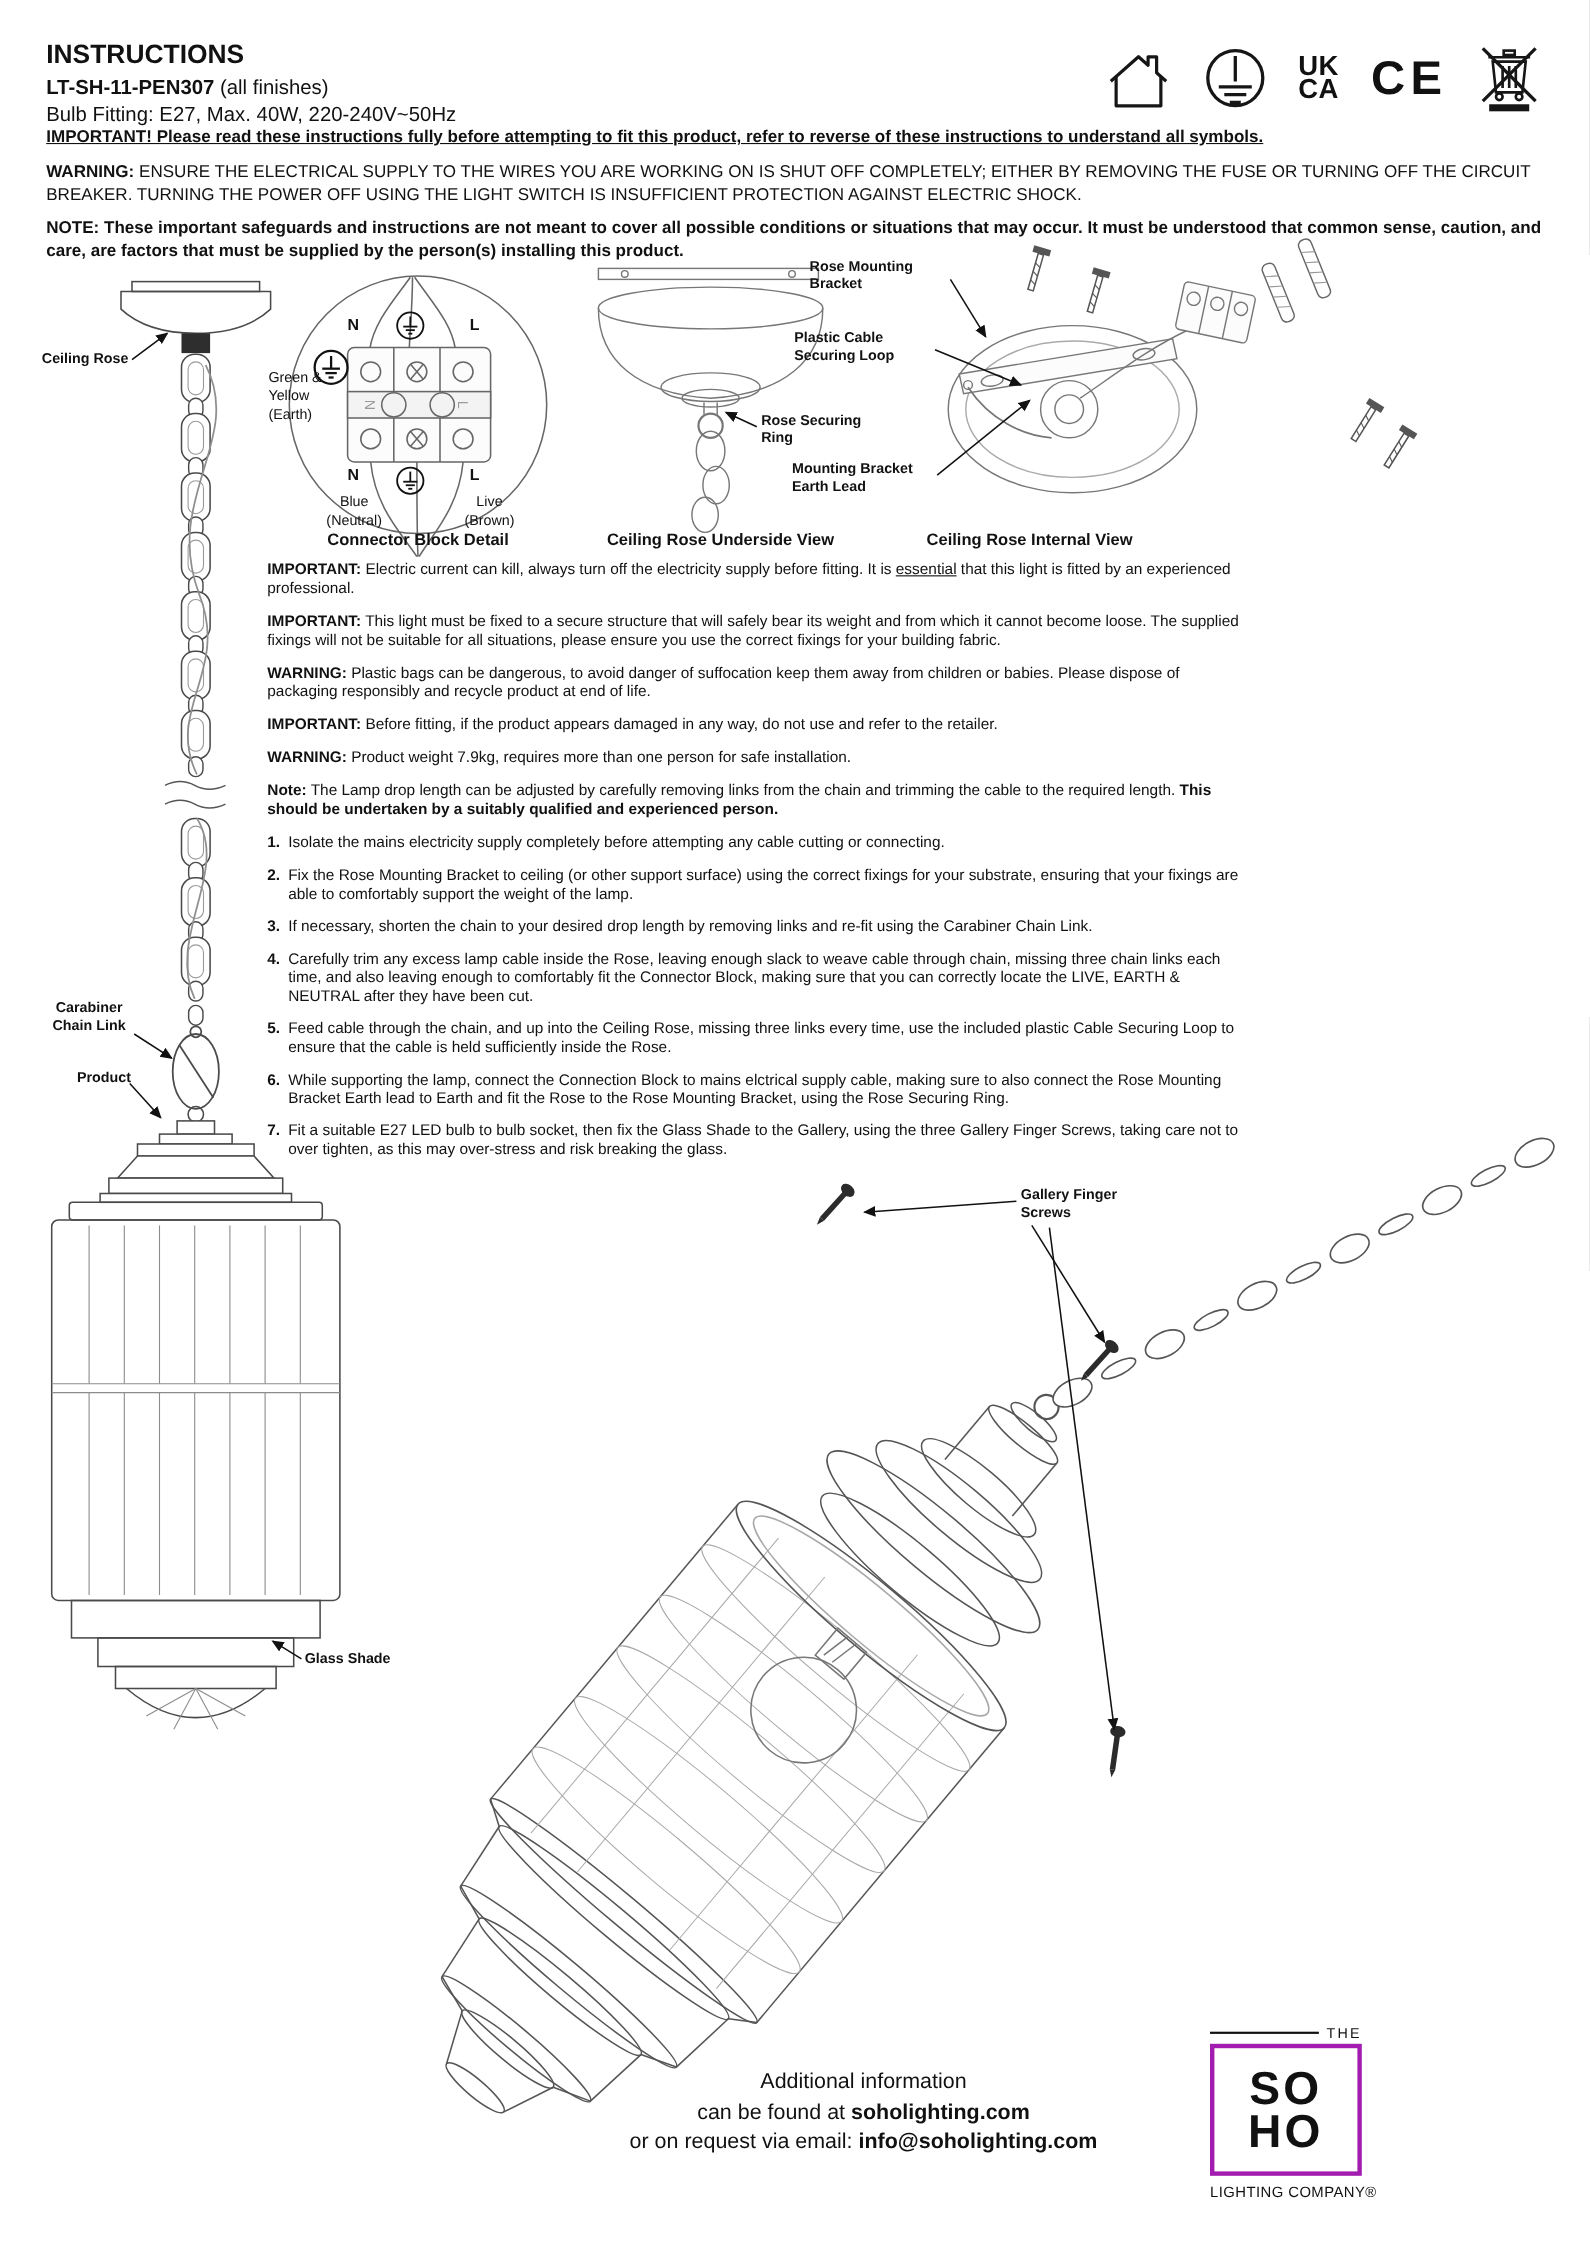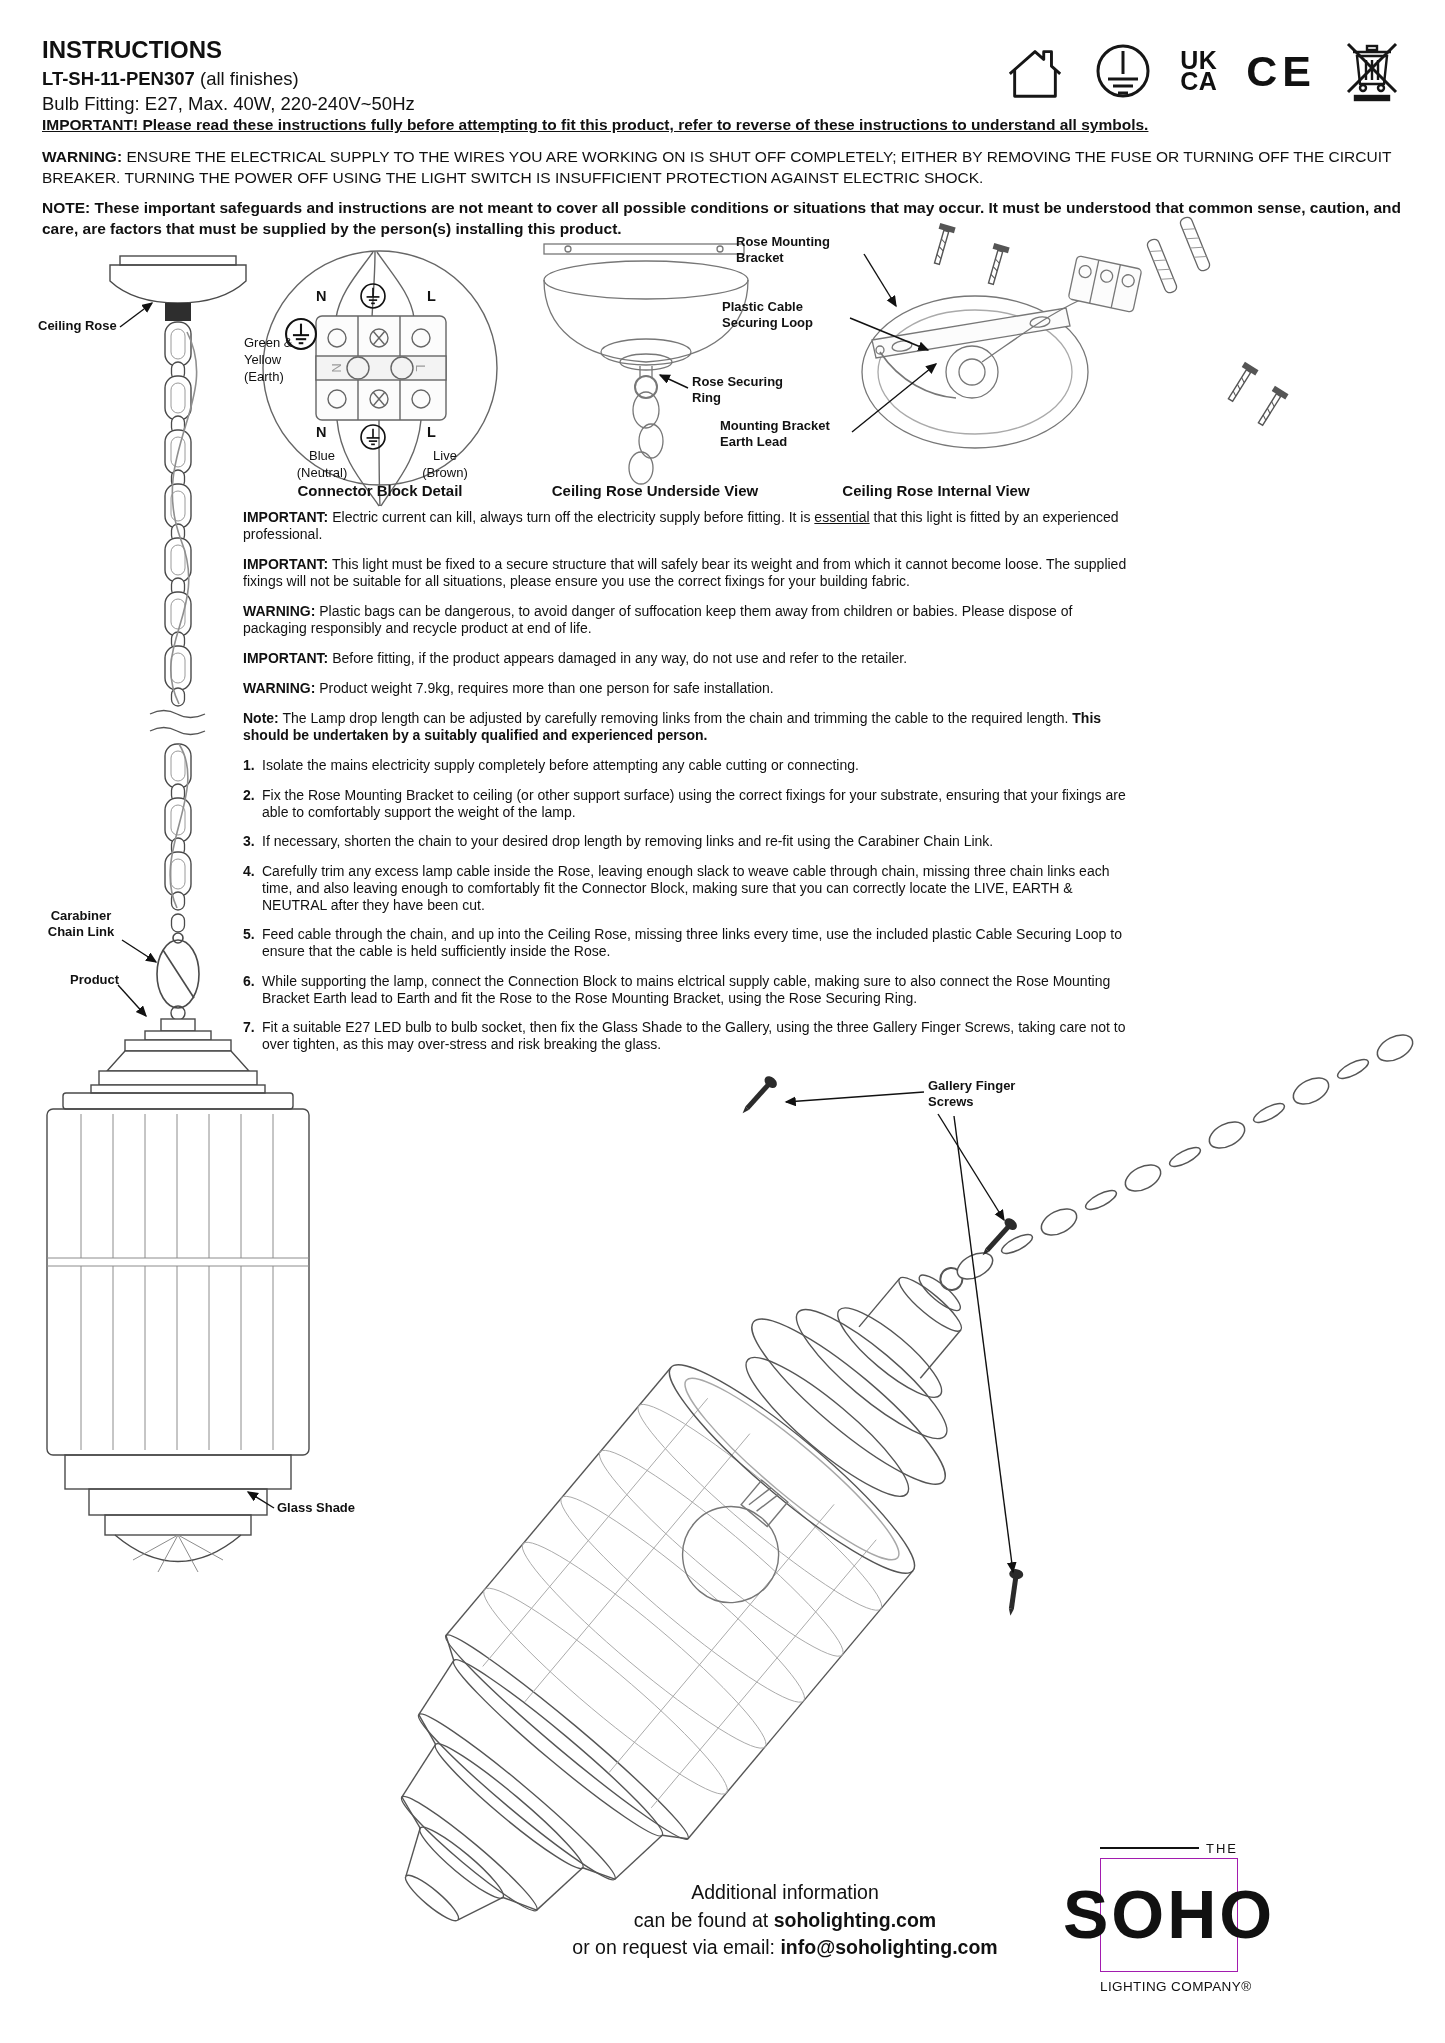--- a/index.html
+++ b/index.html
@@ -32,22 +32,22 @@
   .textcol{width:893px;font-size:14px;line-height:17px;}
   .textcol p{margin:0 0 13px 0;}
   .step{position:relative;padding-left:19px;margin:0 0 12.5px 0;}
   .step .num{position:absolute;left:0;top:0;font-weight:700;}
   
   .finfo{width:450px;text-align:center;font-size:19.5px;line-height:27.5px;}
   .logo{width:138px;}
   .logo-the{display:flex;align-items:center;height:14px;}
   .the-line{flex:1;border-top:2.5px solid #111;margin-right:7px;}
   .the-text{font-size:13px;letter-spacing:2px;}
-  .logo-box{margin-top:3px;border:1px solid #a21caf;height:112px;display:flex;flex-direction:row;
-            justify-content:center;align-items:center;font-weight:700;font-size:68px;line-height:.94;letter-spacing:3px;}
+  .logo-box{margin-top:3px;border:4px solid #a21caf;height:112px;display:flex;flex-direction:column;
+            justify-content:center;align-items:center;font-weight:700;font-size:42px;line-height:.94;letter-spacing:3px;}
   .logo-sub{margin-top:7px;font-size:13.5px;letter-spacing:.4px;white-space:nowrap;}
   svg.art{position:absolute;left:0;top:0;pointer-events:none;}
 </style>
 </head>
 <body>
 
 <div class="page">
 
   <svg class="art" width="1445" height="2043" viewBox="0 0 1445 2043">
     <defs>

